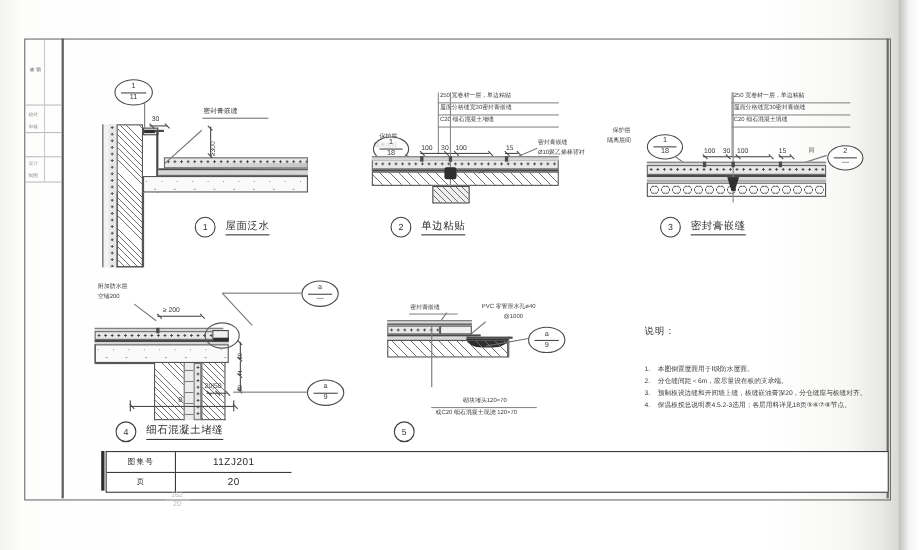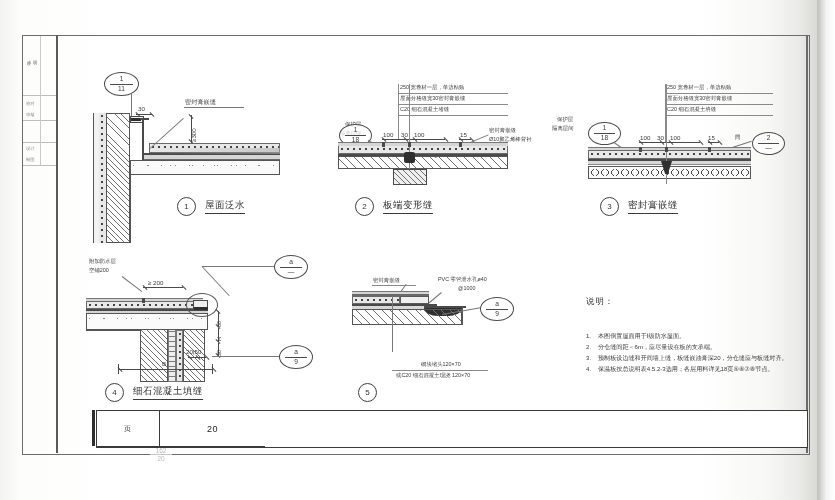--- a/index.html
+++ b/index.html
@@ -218,21 +218,21 @@
     <div class="dark" style="position:absolute;left:404px;top:152px;width:11px;height:11px;border-radius:2px;"></div>
     <div class="lightfill" style="position:absolute;left:393px;top:169px;width:34px;height:16px;border:1px solid #4a4a4a;box-sizing:border-box;"></div>
     <div class="hatch45" style="position:absolute;left:394px;top:170px;width:32px;height:14px;"></div>
 
     <div class="memb" style="position:absolute;left:382px;top:142px;width:3px;height:5px;"></div>
     <div class="memb" style="position:absolute;left:408px;top:142px;width:3px;height:5px;"></div>
     <div class="memb" style="position:absolute;left:459px;top:142px;width:3px;height:5px;"></div>
 
     <div class="dtitle" style="left:355px;top:197px;">
       <span class="tnum">2</span>
-      <span class="ttxt">板端变形缝</span>
+      <span class="ttxt">单边粘贴</span>
     </div>
   </div>
 
   <div>
     <div class="lbl sm" style="left:667px;top:84px;">250 宽卷材一层，单边粘贴</div>
     <div class="ln h1px" style="left:665px;top:93px;width:108px;background:#8a8a8a;"></div>
     <div class="lbl sm" style="left:667px;top:95px;">屋面分格缝宽30密封膏嵌缝</div>
     <div class="ln h1px" style="left:665px;top:104px;width:108px;background:#8a8a8a;"></div>
     <div class="lbl sm" style="left:667px;top:106px;">C20 细石混凝土填缝</div>
     <div class="ln h1px" style="left:665px;top:115px;width:108px;background:#8a8a8a;"></div>
@@ -351,21 +351,21 @@
 
     <div class="dim" style="left:118px;top:369px;width:95px;"></div>
     <div class="tick" style="left:117px;top:369px;"></div>
     <div class="tick" style="left:211px;top:369px;"></div>
     <div class="dimv" style="left:118px;top:364px;height:10px;"></div>
     <div class="dimv" style="left:212px;top:364px;height:10px;"></div>
     <div class="dimtxt" style="left:162px;top:360px;">B</div>
 
     <div class="dtitle" style="left:105px;top:383px;">
       <span class="tnum">4</span>
-      <span class="ttxt">细石混凝土填缝</span>
+      <span class="ttxt">细石混凝土堵缝</span>
     </div>
   </div>
 
   <div>
     <div class="lbl sm" style="left:373px;top:277px;">密封膏嵌缝</div>
     <div class="ln h1px" style="left:372px;top:285px;width:44px;background:#8a8a8a;"></div>
     <div class="lbl sm" style="left:438px;top:276px;">PVC 零管泄水孔ø40</div>
     <div class="lbl sm" style="left:458px;top:285px;">@1000</div>
     <div class="leader" style="left:420px;top:310px;width:28px;transform:rotate(-40deg);background:#777;"></div>
     <div class="leader" style="left:398px;top:295px;width:14px;transform:rotate(-54deg);background:#777;"></div>
@@ -421,20 +421,24 @@
         <span class="idx">4.</span>
         <span class="body">保温板按总说明表4.5.2-3选用；各层用料详见18页⑤⑥⑦⑧节点。</span>
       </li>
     </ol>
   </div>
 
   <div class="tb-thickbar"></div>
   <div id="titleblock">
     <div id="tb-meta">
       <div class="tb-row">
+        <div class="tb-k">图集号</div>
+        <div class="tb-v">11ZJ201</div>
+      </div>
+      <div class="tb-row">
         <div class="tb-k">页</div>
         <div class="tb-v">20</div>
       </div>
     </div>
   </div>
 
   <div class="footmark">
     <div class="a">162</div>
     <div class="l"></div>
     <div class="b">20</div>

